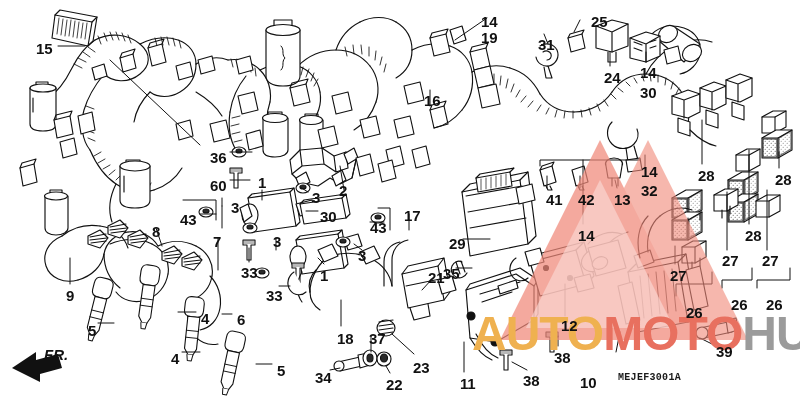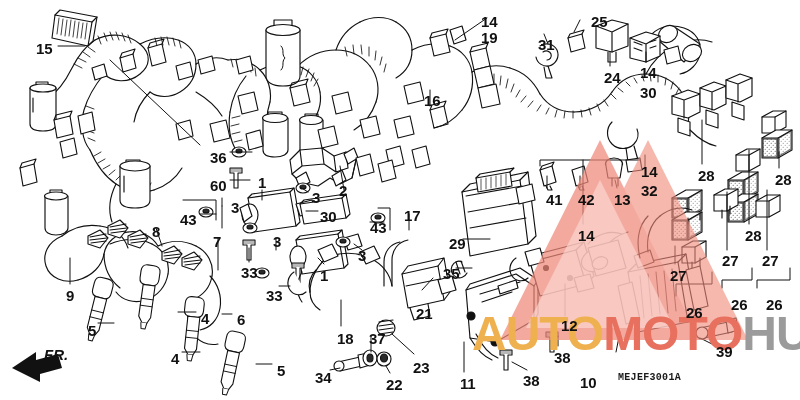--- a/index.html
+++ b/index.html
@@ -603,21 +603,21 @@
       <div class="cal" style="left: 88px; top: 323px;">5</div>
       <div class="cal" style="left: 201px; top: 311px;">4</div>
       <div class="cal" style="left: 171px; top: 351px;">4</div>
       <div class="cal" style="left: 237px; top: 312px;">6</div>
       <div class="cal" style="left: 277px; top: 363px;">5</div>
       <div class="cal" style="left: 337px; top: 331px;">18</div>
       <div class="cal" style="left: 369px; top: 331px;">37</div>
       <div class="cal" style="left: 315px; top: 370px;">34</div>
       <div class="cal" style="left: 386px; top: 377px; text-align: right;">22</div>
       <div class="cal" style="left: 413px; top: 360px;">23</div>
-      <div class="cal" style="left: 416px; top: 270px; margin-top: 36px;">21</div>
+      <div class="cal" style="left: 428px; top: 270px;">21</div>
       <div class="cal" style="left: 404px; top: 208px;">17</div>
       <div class="cal" style="left: 449px; top: 236px; text-align: center;">29</div>
       <div class="cal" style="left: 546px; top: 192px;">41</div>
       <div class="cal" style="left: 578px; top: 192px;">42</div>
       <div class="cal" style="left: 614px; top: 192px;">13</div>
       <div class="cal" style="left: 641px; top: 164px;">14</div>
       <div class="cal" style="left: 641px; top: 183px;">32</div>
       <div class="cal" style="left: 578px; top: 228px;">14</div>
       <div class="cal" style="left: 443px; top: 266px;">35</div>
       <div class="cal" style="left: 460px; top: 376px;">11</div>

